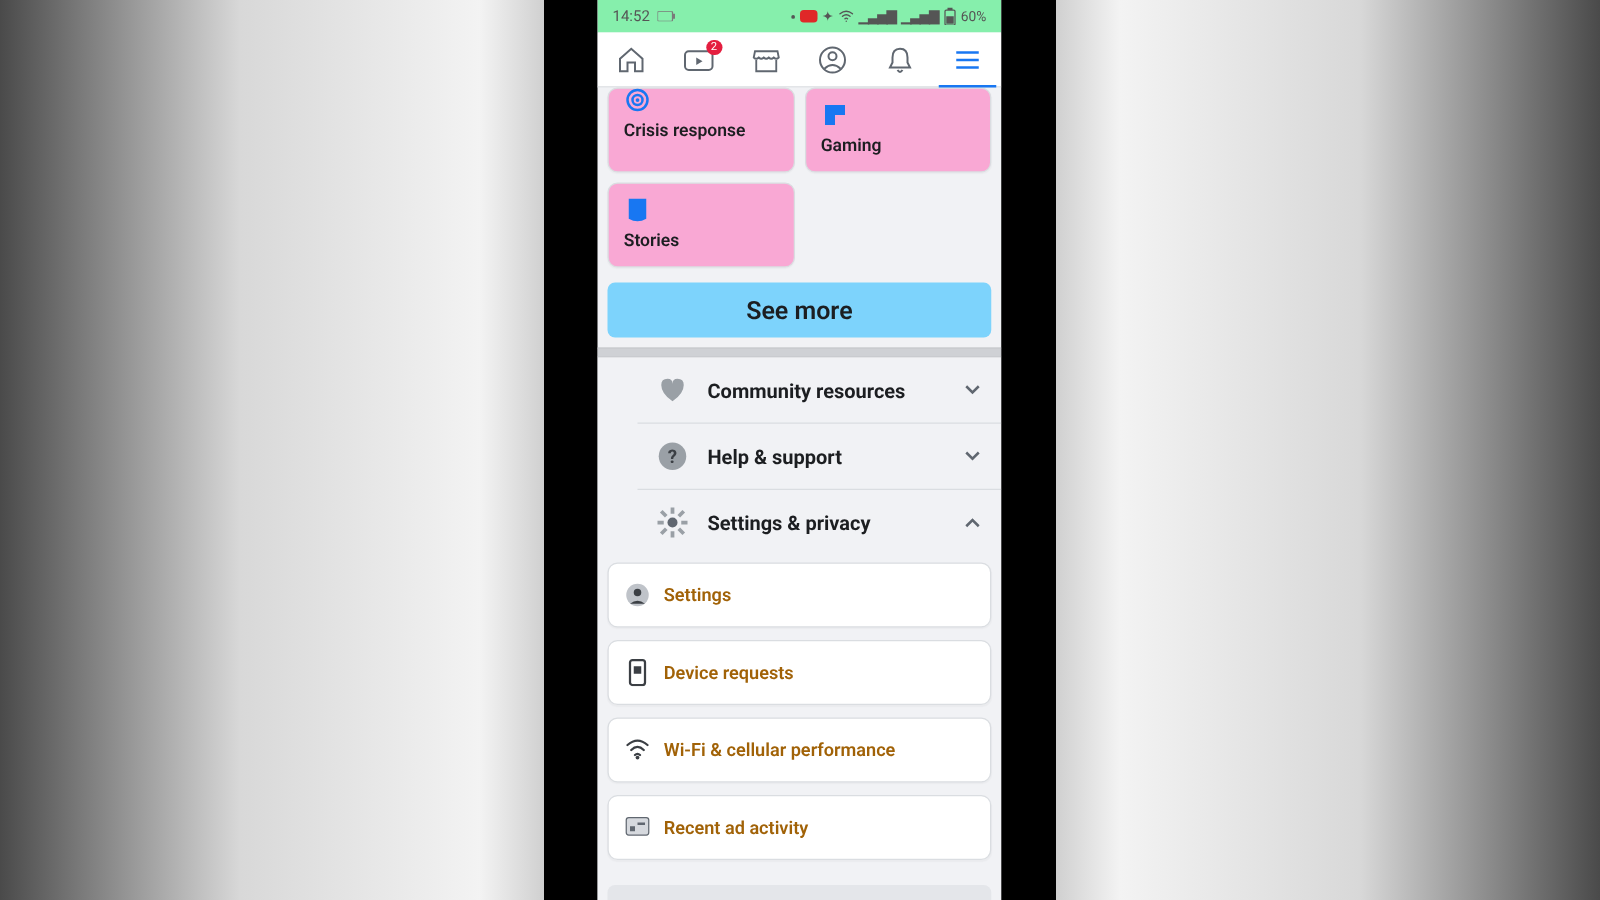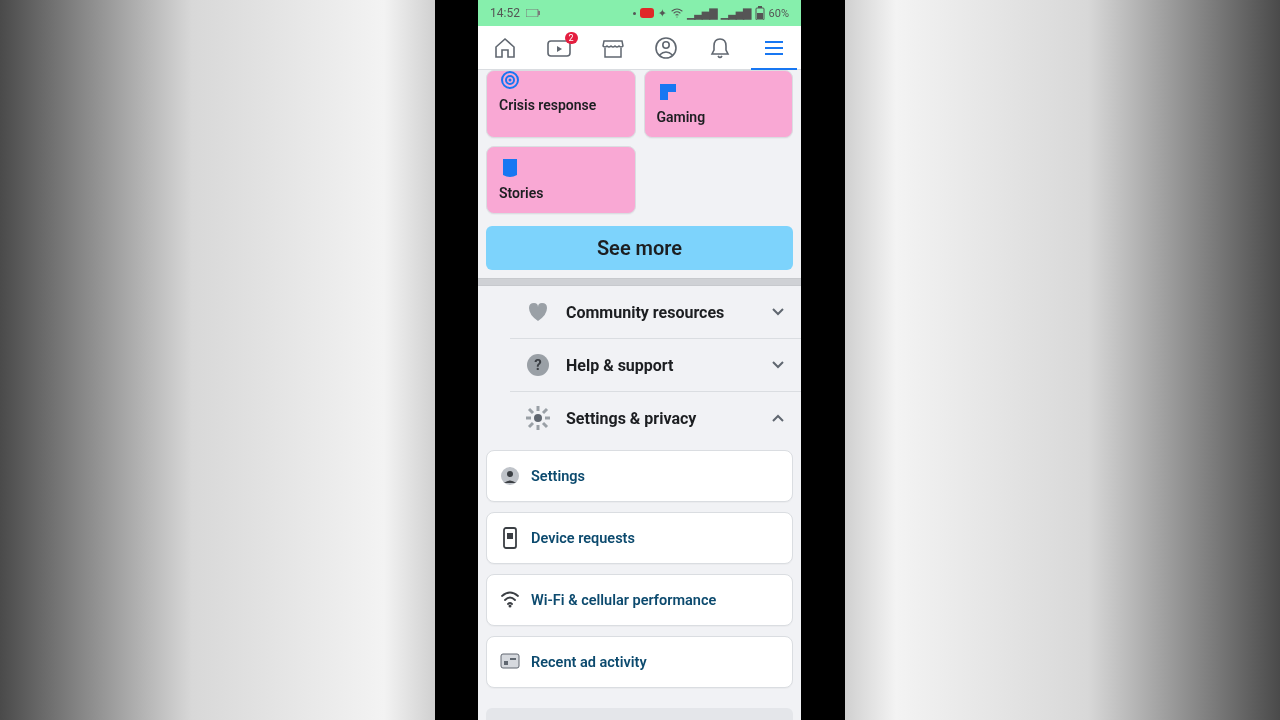--- a/index.html
+++ b/index.html
@@ -131,21 +131,21 @@
   .subitem {
     background:#fff;
     border: 1px solid #dadde1;
     border-radius:8px;
     padding: 14px 12px;
     display:flex; align-items:center; gap:10px;
     margin-bottom:10px;
     box-shadow: 0 1px 1px rgba(0,0,0,0.03);
   }
   .subitem .sicon { width:22px; height:22px; display:flex; align-items:center; justify-content:center; }
-  .subitem .slabel { font-size:14.5px; font-weight:600; color:#0c4a6e; }
+  .subitem .slabel { font-size:14.5px; font-weight:600; color:#a16207; }
   
   .logout {
     margin: 4px 8px 0 8px;
     background:#e4e6ea;
     border-radius:6px;
     text-align:center;
     font-weight:600;
     font-size:14.5px;
     padding:12px 0;
     color:#1c1e21;

